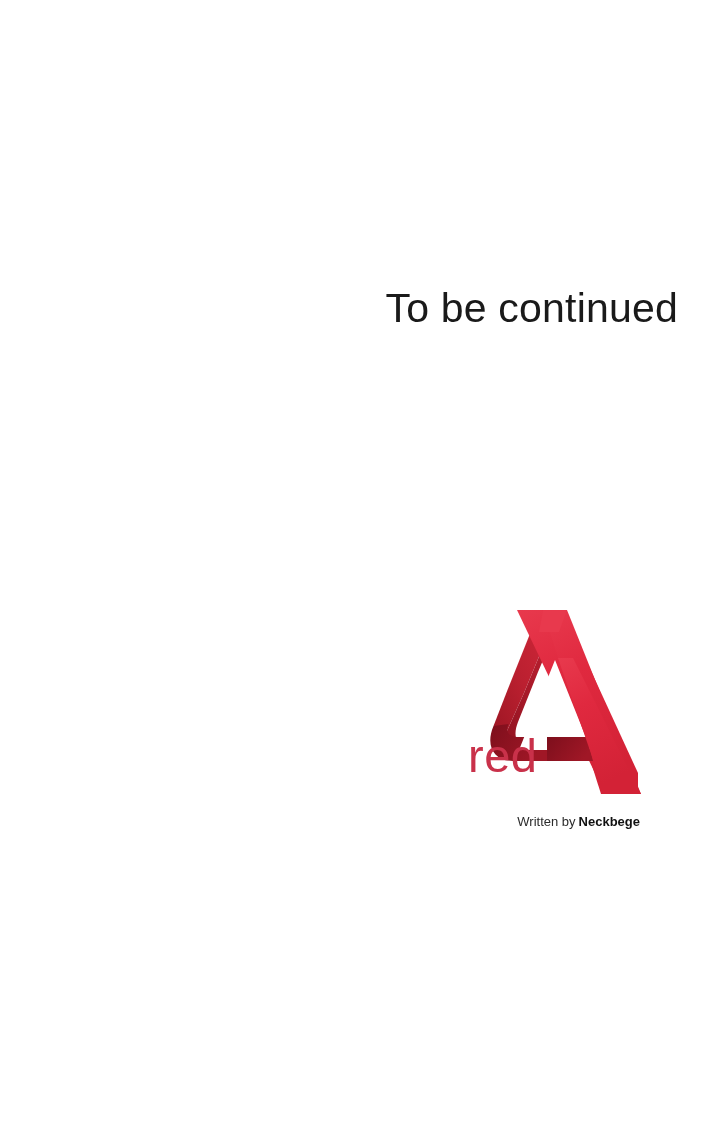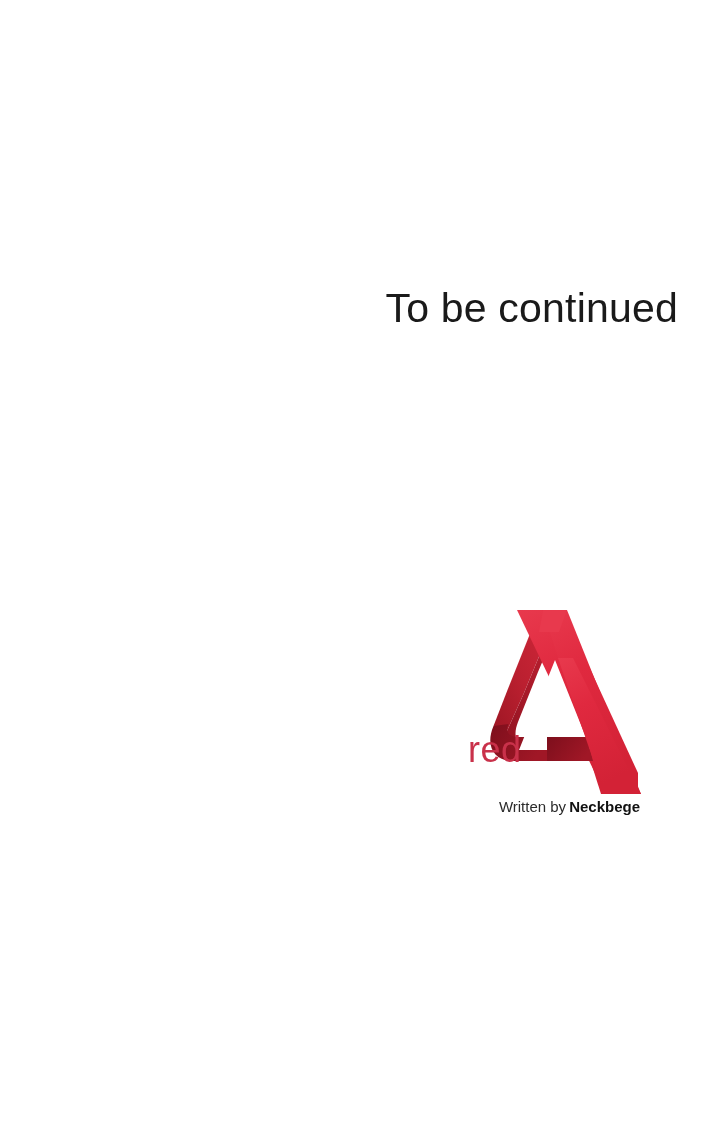--- a/index.html
+++ b/index.html
@@ -58,41 +58,42 @@
     display: block;
     width: 200px;
     height: 200px;
   }
 
   .logo-wordmark {
     position: absolute;
     left: 13px;
     top: 134px;
     font-family: "Liberation Sans", sans-serif;
-    font-size: 36px;
+    font-size: 47px;
     font-weight: 400;
     letter-spacing: 0.5px;
     color: #c9314a;
     line-height: 1;
   }
 
   
   .credits {
     position: absolute;
     left: 0;
     top: 199px;
     width: 185px;
     text-align: right;
     line-height: 1.32;
   }
   .credit-line {
     font-family: "Liberation Sans", sans-serif;
-    font-size: 15px;
+    font-size: 13px;
     color: #2b2b2b;
     white-space: nowrap;
+    margin-top: 16px;
   }
   .credit-label {
     font-weight: 400;
   }
   .credit-name {
     font-weight: 700;
     color: #111111;
     margin-left: 3px;
   }
 </style>

